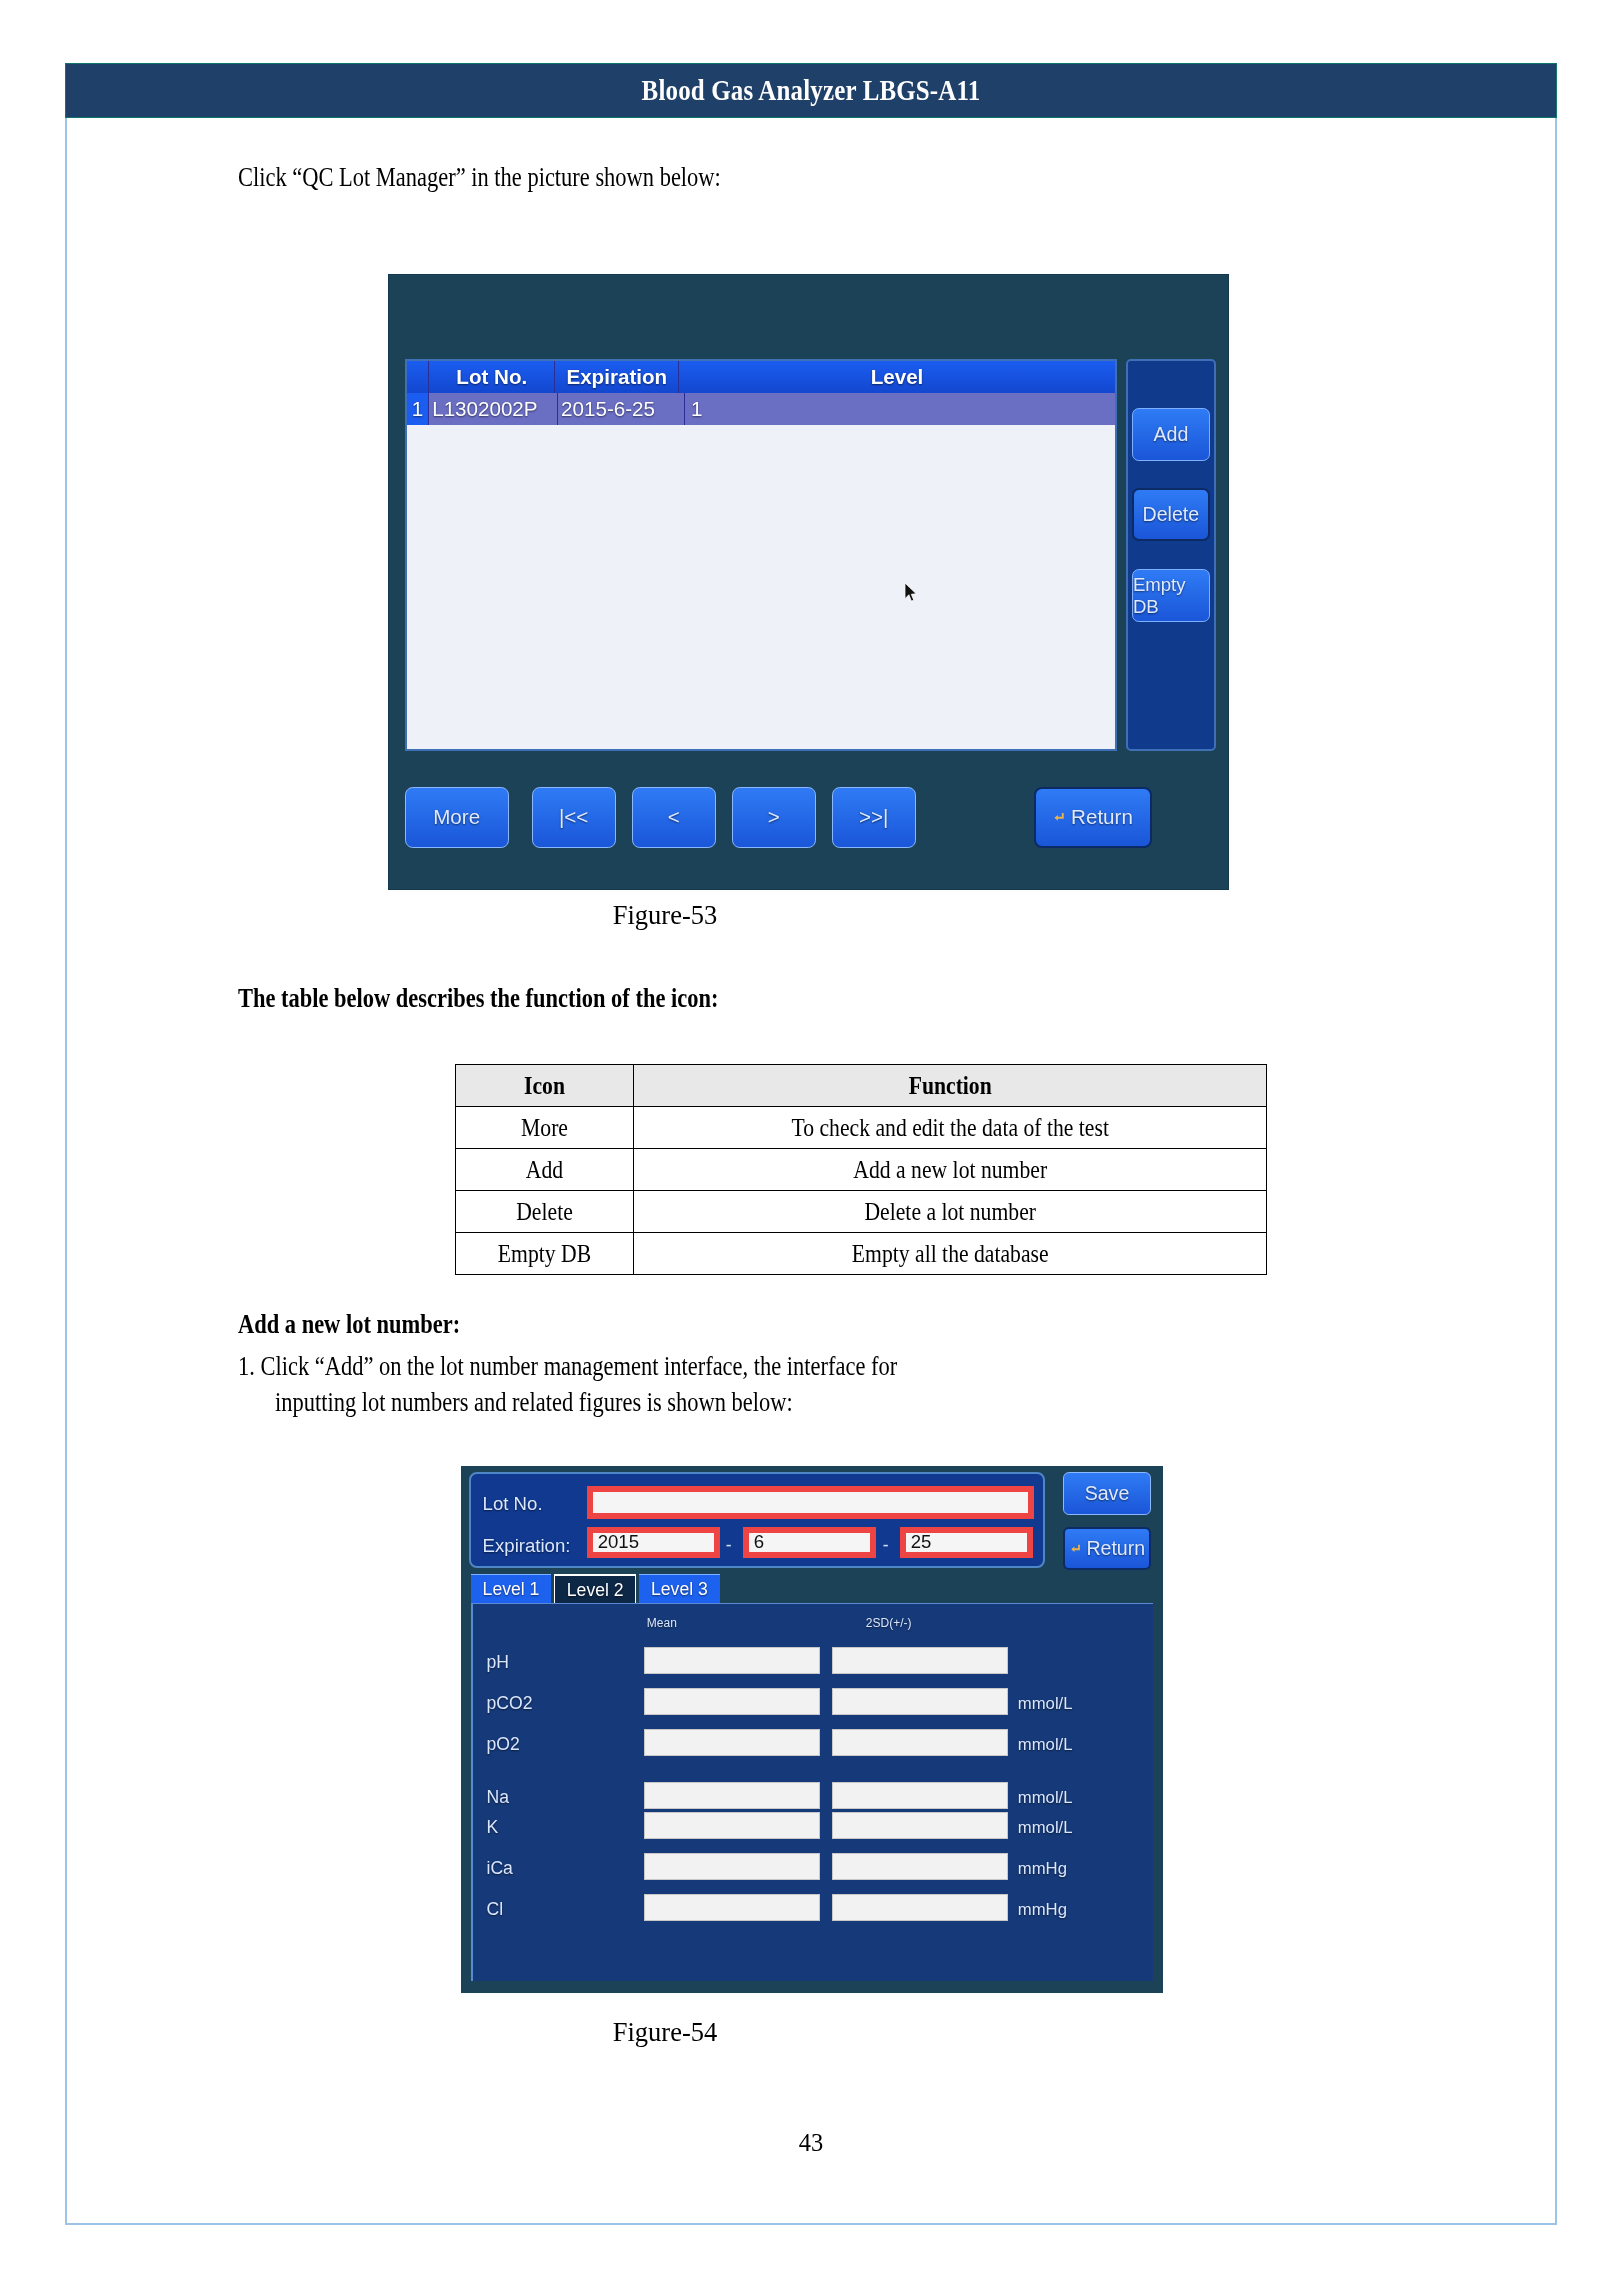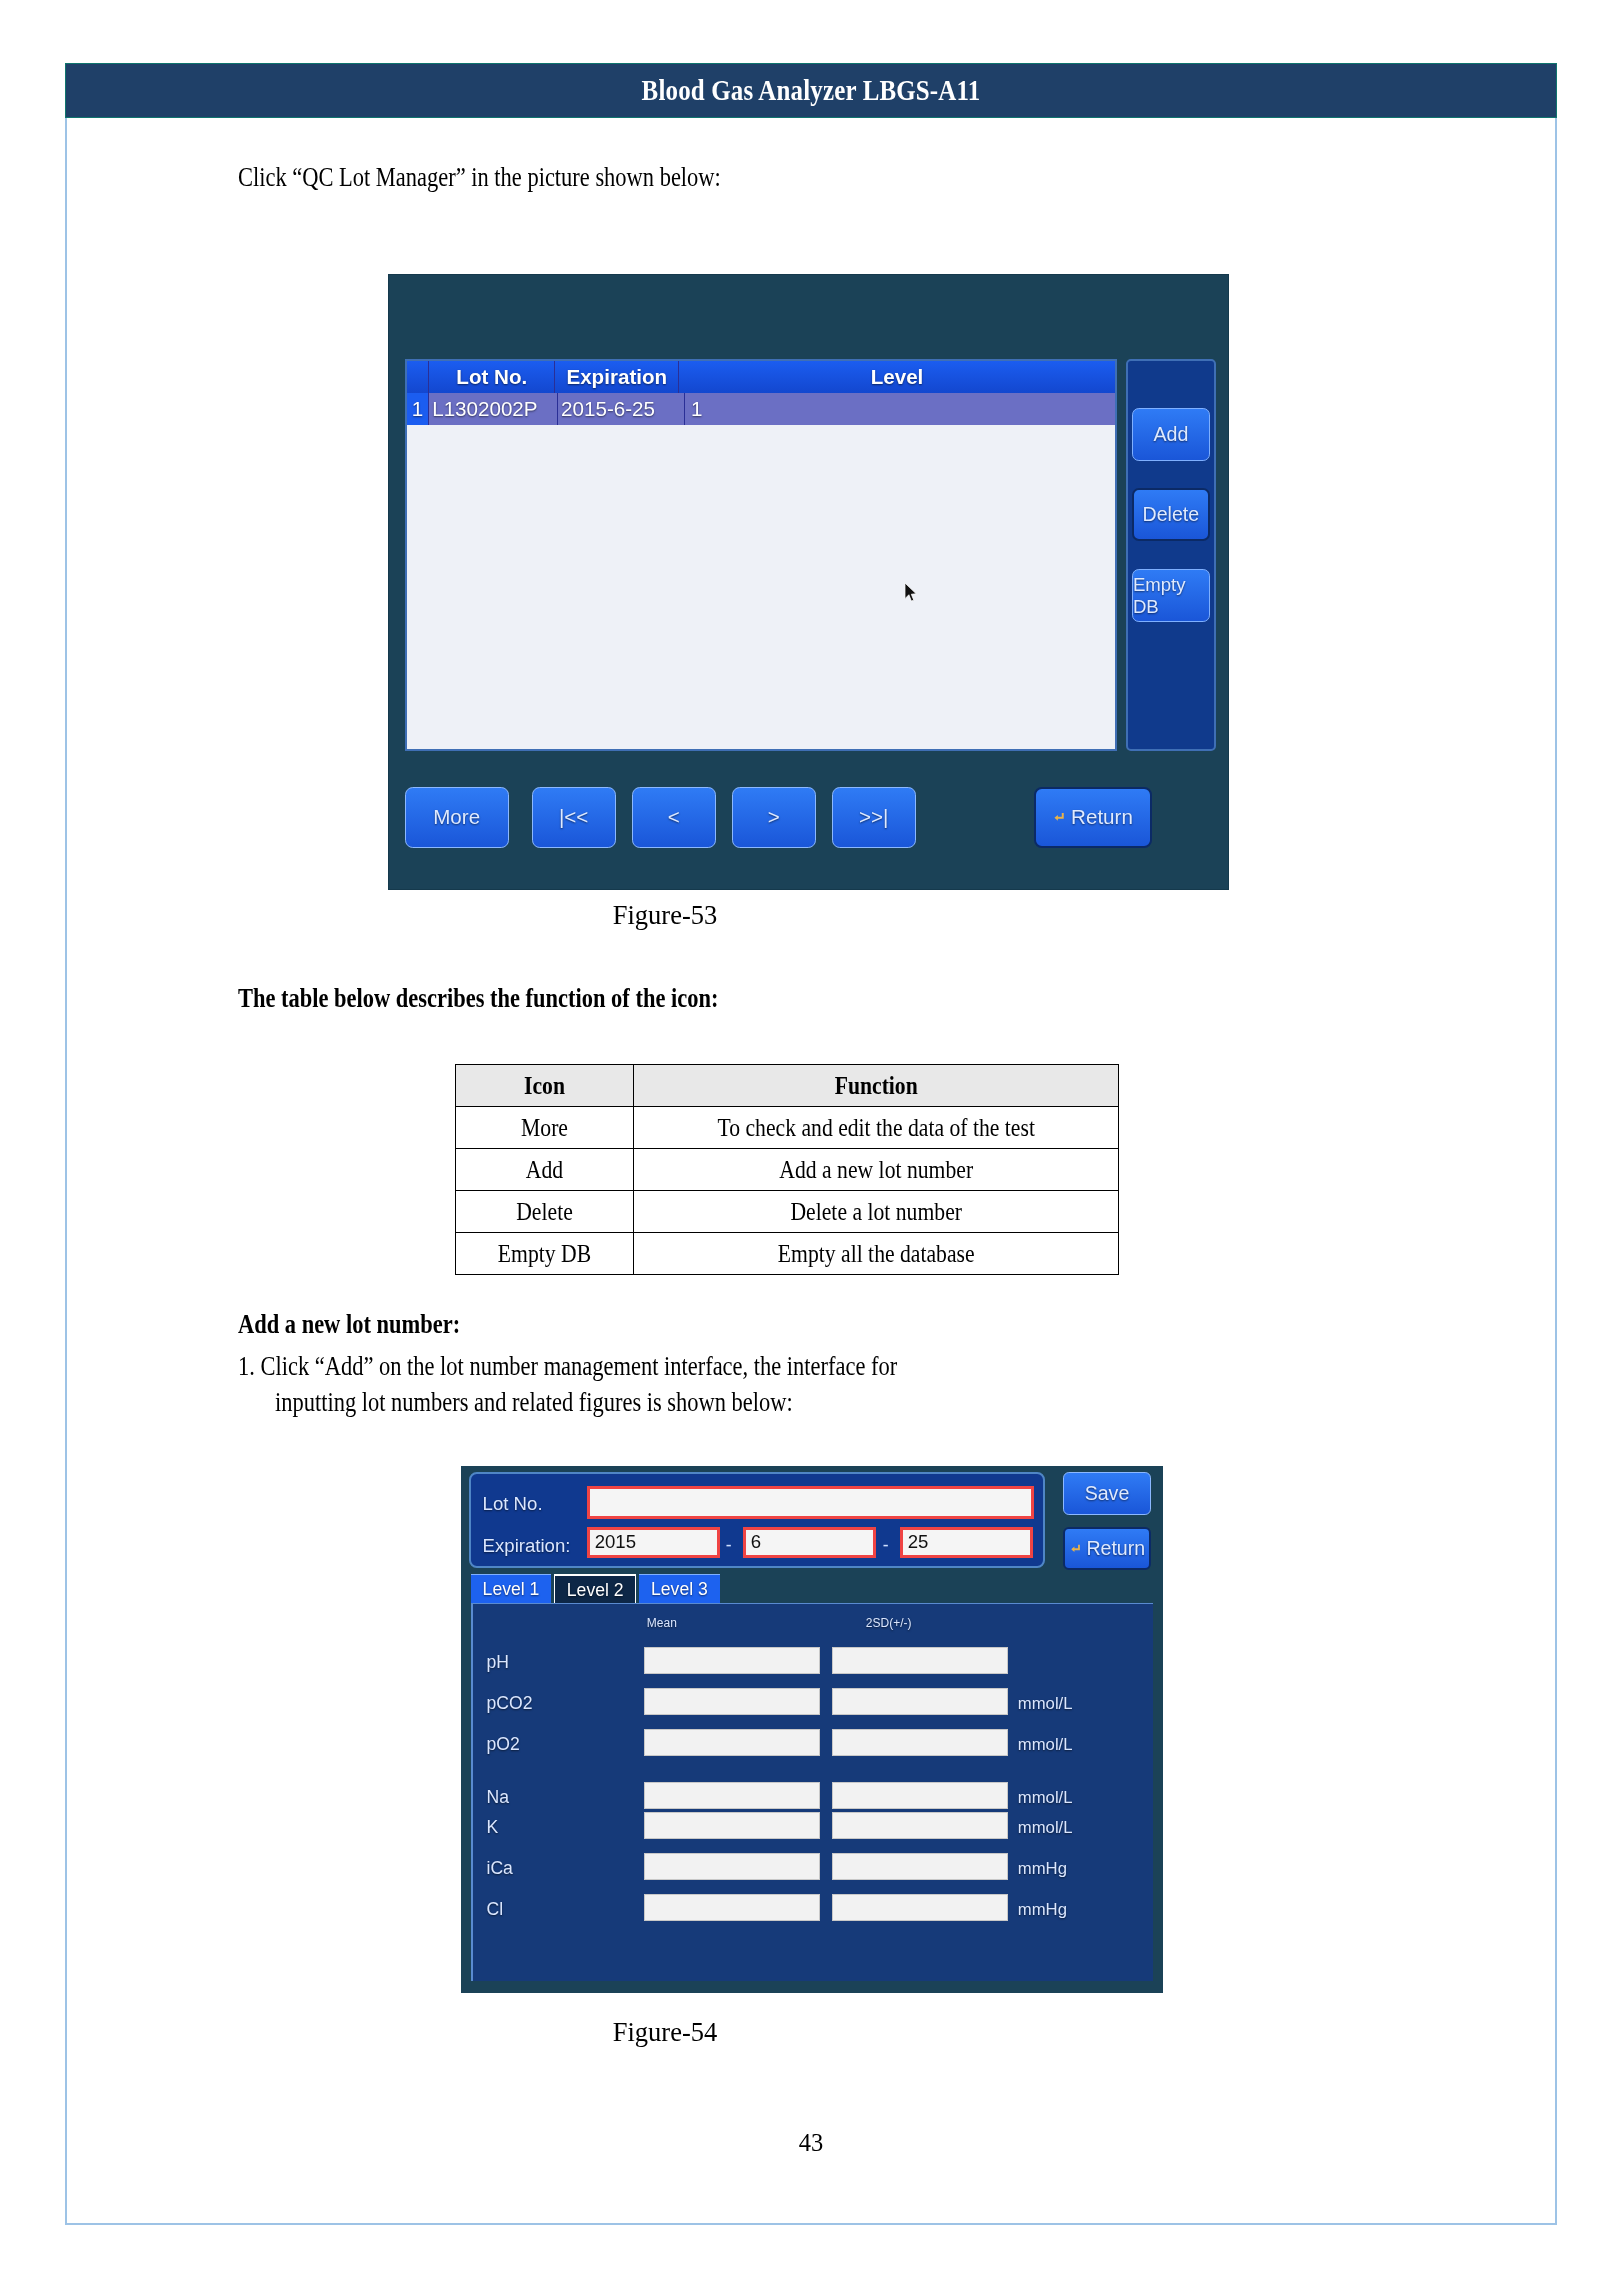--- a/index.html
+++ b/index.html
@@ -70,21 +70,21 @@
     font-weight: normal;
     font-size: 26.5px;
     color: #000;
   }
 
   
   #icon-table {
     position: absolute;
     left: 455px;
     top: 1064px;
-    width: 664px;
+    width: 812px;
     border-collapse: collapse;
     font-family: "Liberation Serif", serif;
     font-size: 25.5px;
   }
   #icon-table th, #icon-table td {
     border: 1.5px solid #000000;
     text-align: center;
     padding: 2px 3.9px;
     height: 37px;
     color: #000;
@@ -244,21 +244,21 @@
     position: absolute;
     color: #dbe7ff;
     font-size: 18.6px;
     text-shadow: 0 1px 2px rgba(0,0,0,.55);
   }
   #f54-lot-label { left: 11.8px; top: 19.6px; }
   #f54-exp-label { left: 11.8px; top: 61px; }
   .f54-input {
     position: absolute;
     background: #f5f5f5;
-    border: 3px solid #ef4444;
+    border: 6px solid #ef4444;
     box-sizing: border-box;
     color: #111;
     font-size: 18.6px;
     padding-left: 4.9px;
     display: flex; align-items: center;
     font-family: "Liberation Sans", sans-serif;
   }
   #f54-lot-input { left: 116px; top: 11.8px; width: 447px; height: 33px; }
   #f54-exp-y { left: 116px; top: 53px; width: 133px; height: 31px; }
   #f54-exp-m { left: 272px; top: 53px; width: 133px; height: 31px; }

